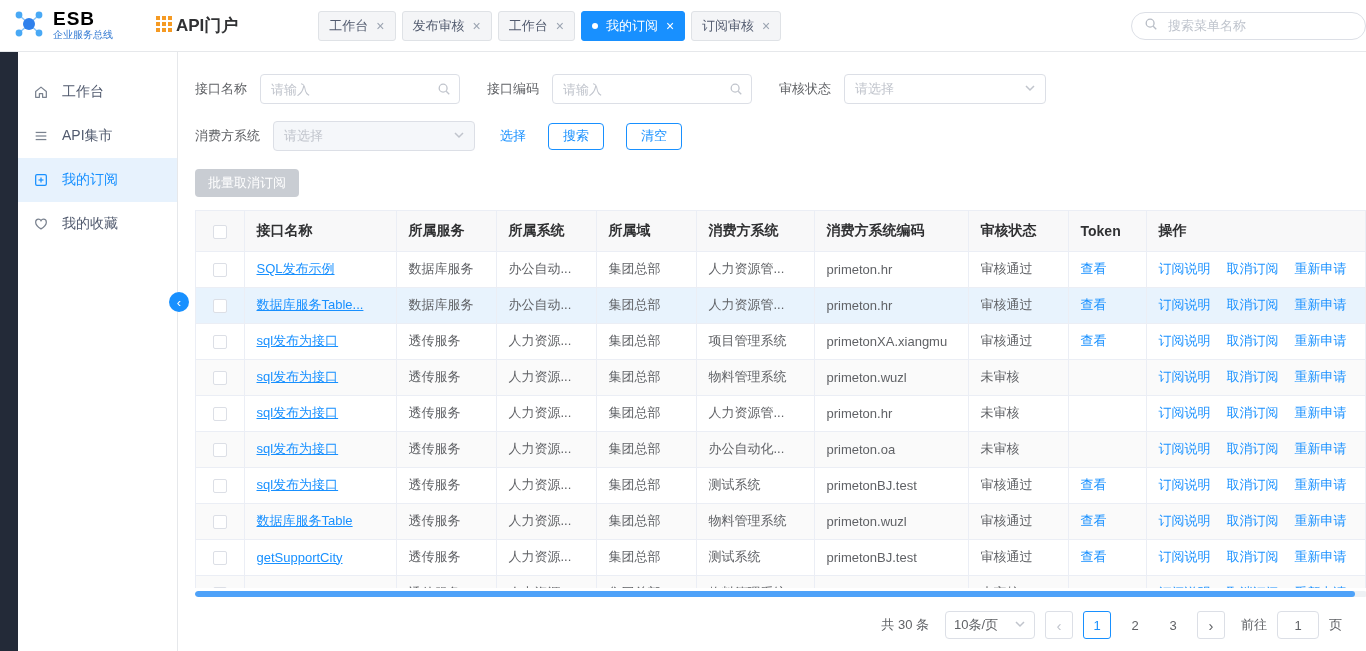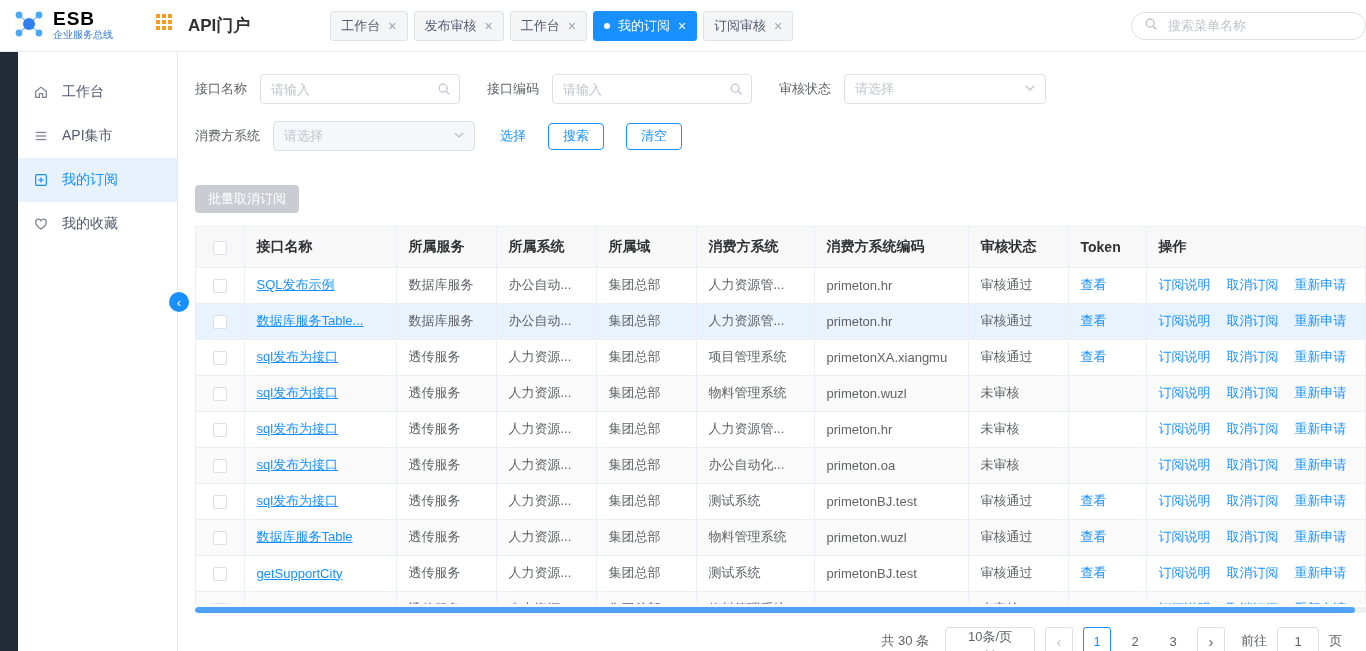--- a/index.html
+++ b/index.html
@@ -8,21 +8,21 @@
     font-family:"Liberation Sans","DejaVu Sans",sans-serif;
     font-size:14px; color:#303133; background:#fff;
     overflow:hidden; position:relative;
   }
   
   .header { position:absolute; top:0; left:0; right:0; height:52px; background:#fff;
             border-bottom:1px solid #e6e8eb; display:flex; align-items:center; z-index:10; padding:0 0 0 12px; }
   .logo { display:flex; align-items:center; gap:7px; width:128px; }
   .logo-title { font-weight:bold; font-size:19px; color:#000000; line-height:19px; letter-spacing:1px; }
   .logo-sub { font-size:10px; color:#2f77d1; white-space:nowrap; }
-  .portal { display:flex; gap:16px; margin-left:16px; }
+  .portal { display:flex; align-items:center; gap:4px; margin-left:16px; }
   .portal-title { font-size:17px; font-weight:bold; color:#303133; }
   .tabs { display:flex; align-items:center; margin-left:80px; gap:6px; }
   .tab { height:30px; padding:0 10px; background:#f4f5f7; border:1px solid #dfe2e6; border-radius:3px;
          display:flex; align-items:center; gap:8px; font-size:13px; color:#515a6e; cursor:pointer; white-space:nowrap; }
   .tab .tclose { color:#9aa3b0; font-size:14px; line-height:1; }
   .tab.active { background:#1890ff; border-color:#1890ff; color:#fff; }
   .tab.active .tclose { color:#fff; }
   .dot { width:6px; height:6px; border-radius:50%; background:#fff; display:inline-block; }
   .searchbox { margin-left:auto; width:235px; height:28px; border:1px solid #dcdfe6; border-radius:15px;
                display:flex; align-items:center; gap:10px; padding:0 12px; }
@@ -58,21 +58,21 @@
   .finput input::placeholder { color:#c0c4cc; }
   .finput .sfx { position:absolute; right:9px; top:8px; }
   .fselect { width:202px; height:30px; border:1px solid #dcdfe6; border-radius:4px; display:flex;
              align-items:center; justify-content:space-between; padding:0 9px 0 10px; cursor:pointer; background:#fff; }
   .fselect .ph { font-size:13px; color:#c0c4cc; }
   .fselect.disabled { background:#f5f7fa; cursor:not-allowed; }
   .choose { font-size:13px; color:#1890ff; margin-left:25px; cursor:pointer; text-decoration:none; }
   .btn-outline { height:27px; padding:0 14px; border:1px solid #1890ff; color:#1890ff; background:#fff;
                  border-radius:4px; font-size:13px; margin-left:22px; cursor:pointer;
                  font-family:inherit; }
-  .batch-btn { margin:34px 0 0 17px; height:28px; padding:0 13px; background:#c9cdd3; color:#fff;
+  .batch-btn { margin:18px 0 0 17px; height:28px; padding:0 13px; background:#c9cdd3; color:#fff;
                border:none; border-radius:4px; font-size:13px; cursor:not-allowed; font-family:inherit; }
   
   .table-viewport { margin:13px 0 0 17px; height:378px; overflow:hidden; border:1px solid #ebeef5; border-bottom:none; }
   table { border-collapse:collapse; table-layout:fixed; width:1210px; }
   th, td { border-right:1px solid #ebeef5; border-bottom:1px solid #ebeef5; padding:0 12px;
            text-align:left; white-space:nowrap; overflow:hidden; }
   th { height:40px; background:#f8f8f9; font-size:14px; font-weight:bold; color:#303133; }
   td { height:36px; font-size:13px; color:#606266; }
   tr.zebra td { background:#fafafa; }
   tr.selected td { background:#e8f3fd; }
@@ -82,21 +82,21 @@
   .name-link { color:#1890ff; text-decoration:underline; cursor:pointer; }
   .link { color:#1890ff; cursor:pointer; }
   .op { margin-right:16px; }
   .h-scroll { margin:3px 0 0 17px; height:6px; width:1172px; background:#eef1f4; border-radius:3px; overflow:hidden; }
   .h-thumb { height:6px; width:99%; background:#4ea2f9; border-radius:3px; cursor:pointer; }
   
   .pagination { display:flex; align-items:center; justify-content:flex-end; gap:10px;
                 margin:14px 24px 0 0; font-size:13px; color:#606266; }
   .pg-total { margin-right:6px; }
   .pg-size { width:90px; height:28px; border:1px solid #dcdfe6; border-radius:4px; display:flex;
-             align-items:center; justify-content:space-between; padding:0 8px; cursor:pointer;flex-direction:column; }
+             align-items:center; justify-content:space-between; padding:0 8px; cursor:pointer; }
   .pg-btn { width:28px; height:28px; border:1px solid #dcdfe6; border-radius:3px; display:flex;
             align-items:center; justify-content:center; font-size:15px; color:#606266; cursor:pointer; background:#fff; }
   .pg-btn.disabled { color:#c0c4cc; }
   .pg-page { min-width:28px; height:28px; display:flex; align-items:center; justify-content:center;
              border-radius:3px; cursor:pointer; }
   .pg-page.active { border:1px solid #1890ff; color:#1890ff; background:#fff; }
   .pg-goto { margin-left:6px; }
   .pg-input { width:42px; height:28px; border:1px solid #dcdfe6; border-radius:4px; text-align:center;
               font-size:13px; color:#606266; outline:none; }
   #pages { display:contents; }

